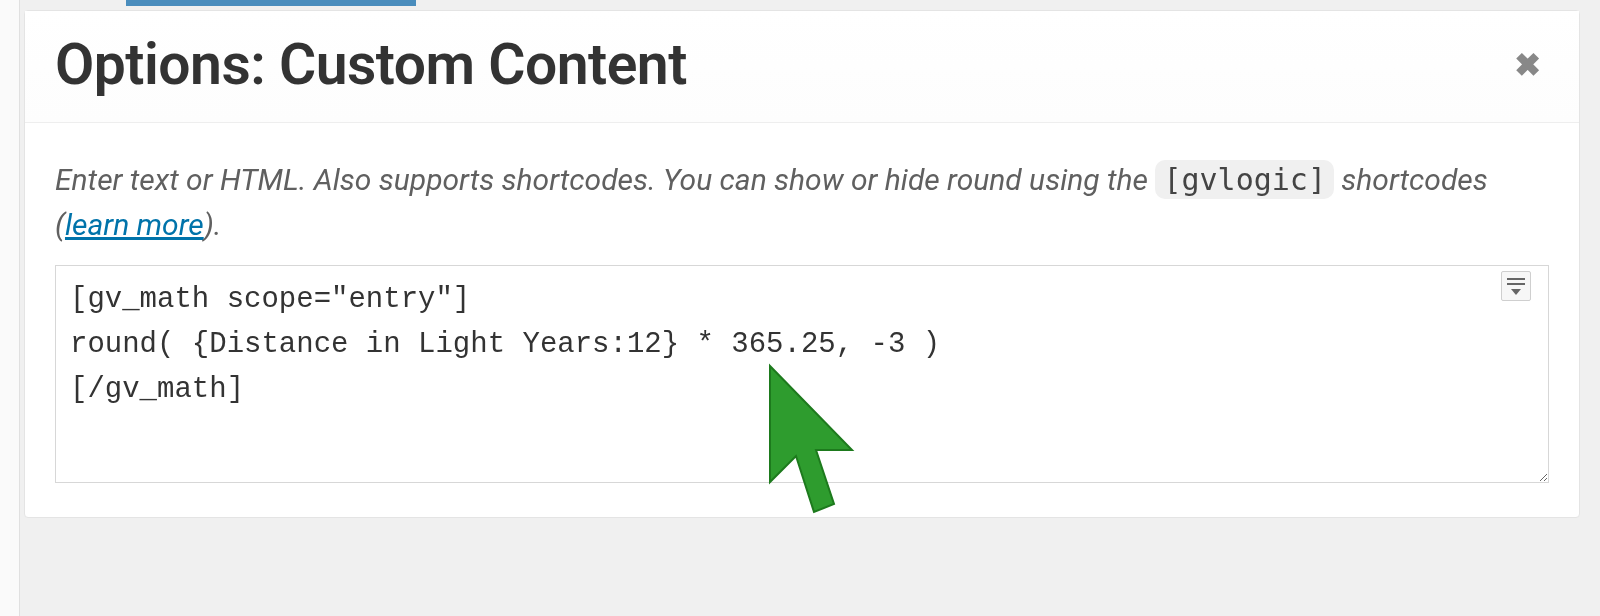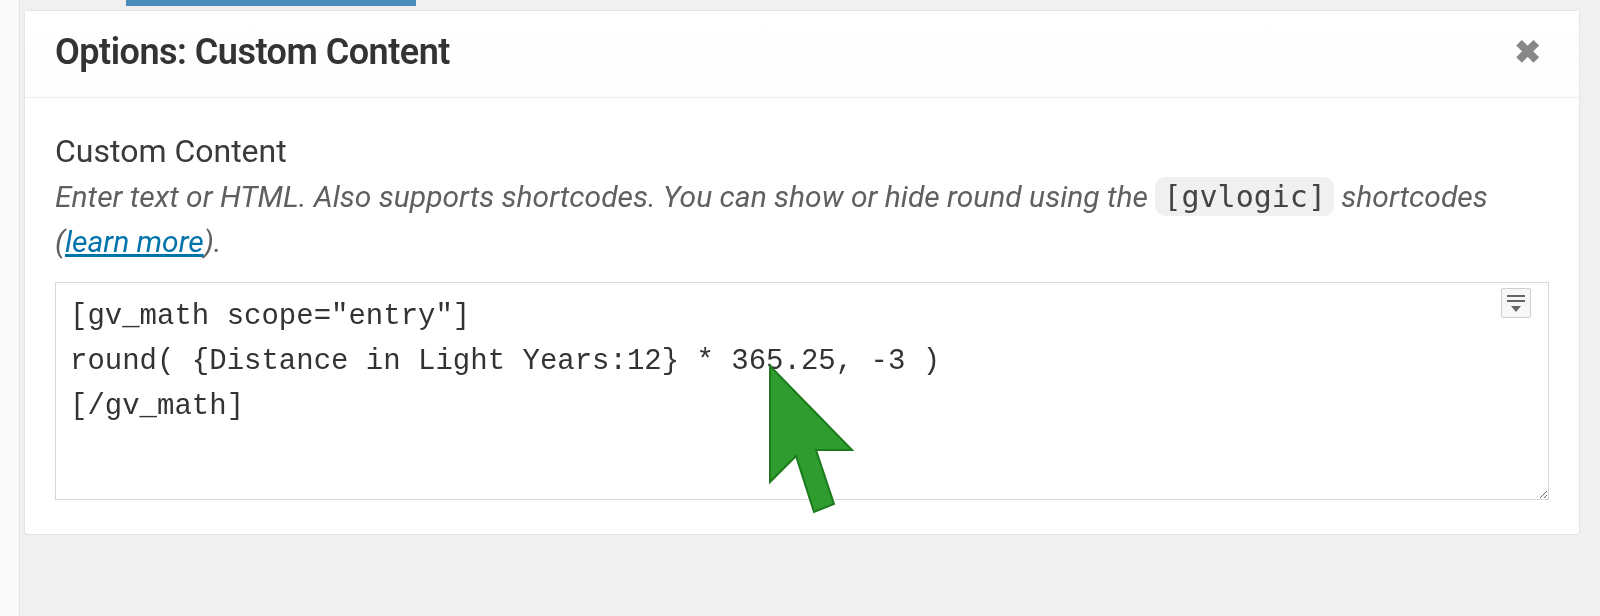--- a/index.html
+++ b/index.html
@@ -39,21 +39,21 @@
     }
     .dialog-header {
       display: flex;
       justify-content: space-between;
       align-items: center;
       padding: 20px 30px 24px 30px;
       border-bottom: 1px solid #eeeeee;
       background: linear-gradient(#ffffff, #fdfdfd);
     }
     .dialog-title {
-      font-size: 36px;
+      font-size: 57px;
       font-weight: 600;
       color: #333333;
       letter-spacing: -0.5px;
     }
     .close-btn {
       font-size: 32px;
       color: #888888;
       cursor: pointer;
       font-weight: bold;
       line-height: 1;
@@ -145,21 +145,20 @@
 <div class="bg-hint2"></div>
 <div class="bg-hint1"></div>
 
 <div class="dialog">
   <div class="dialog-header">
     <h1 class="dialog-title">Options: Custom Content</h1>
     <span class="close-btn">✖</span>
   </div>
 
   <div class="dialog-body">
-    <div class="field-label">Custom Content</div>
     <div class="field-help">
       <span>Enter text or HTML. Also supports shortcodes. You can show or hide round using the </span>
       <span class="code-chip">[gvlogic]</span>
       <span> shortcodes (</span><a class="link">learn more</a><span>).</span>
     </div>
 
     <div class="textarea-wrap">
       <textarea class="content-textarea" style="">[gv_math scope="entry"]
 round( {Distance in Light Years:12} * 365.25, -3 )
 [/gv_math]</textarea>

